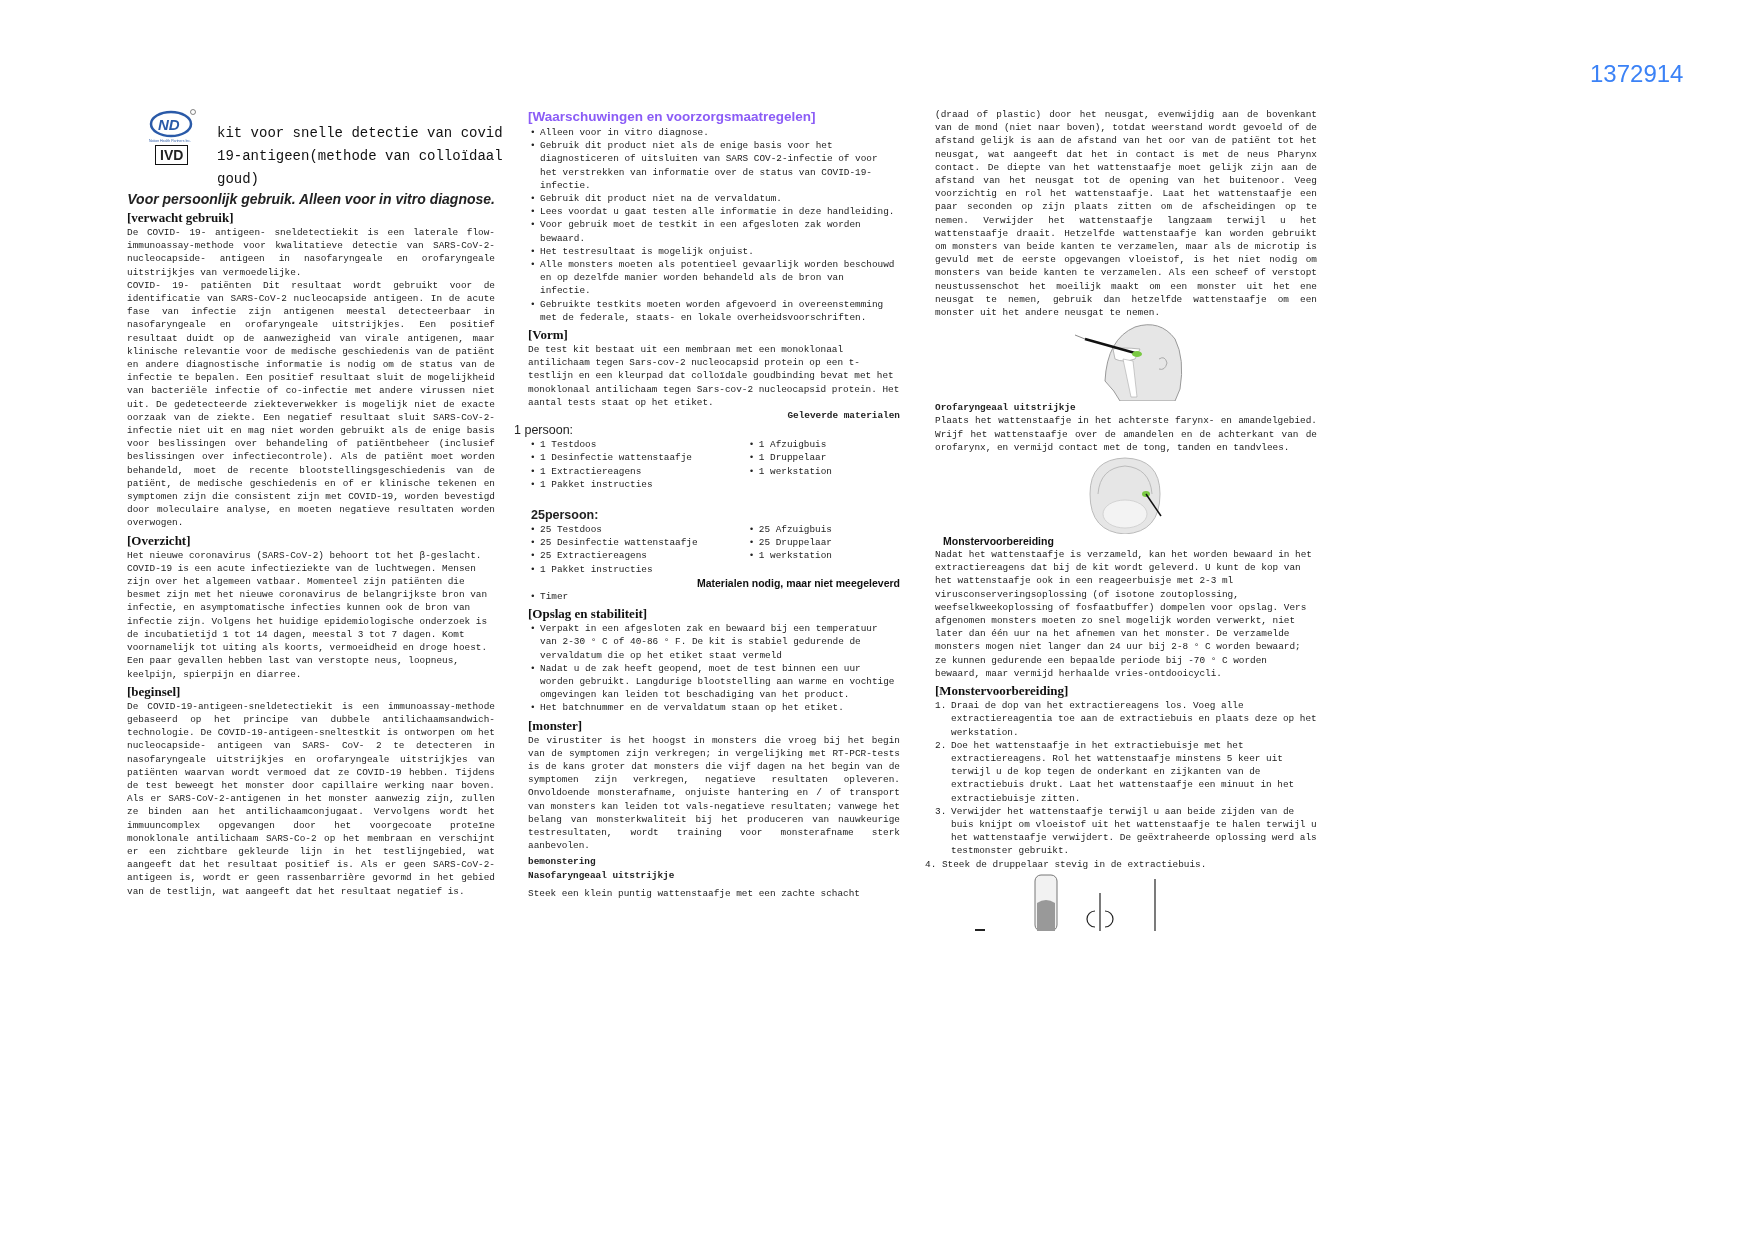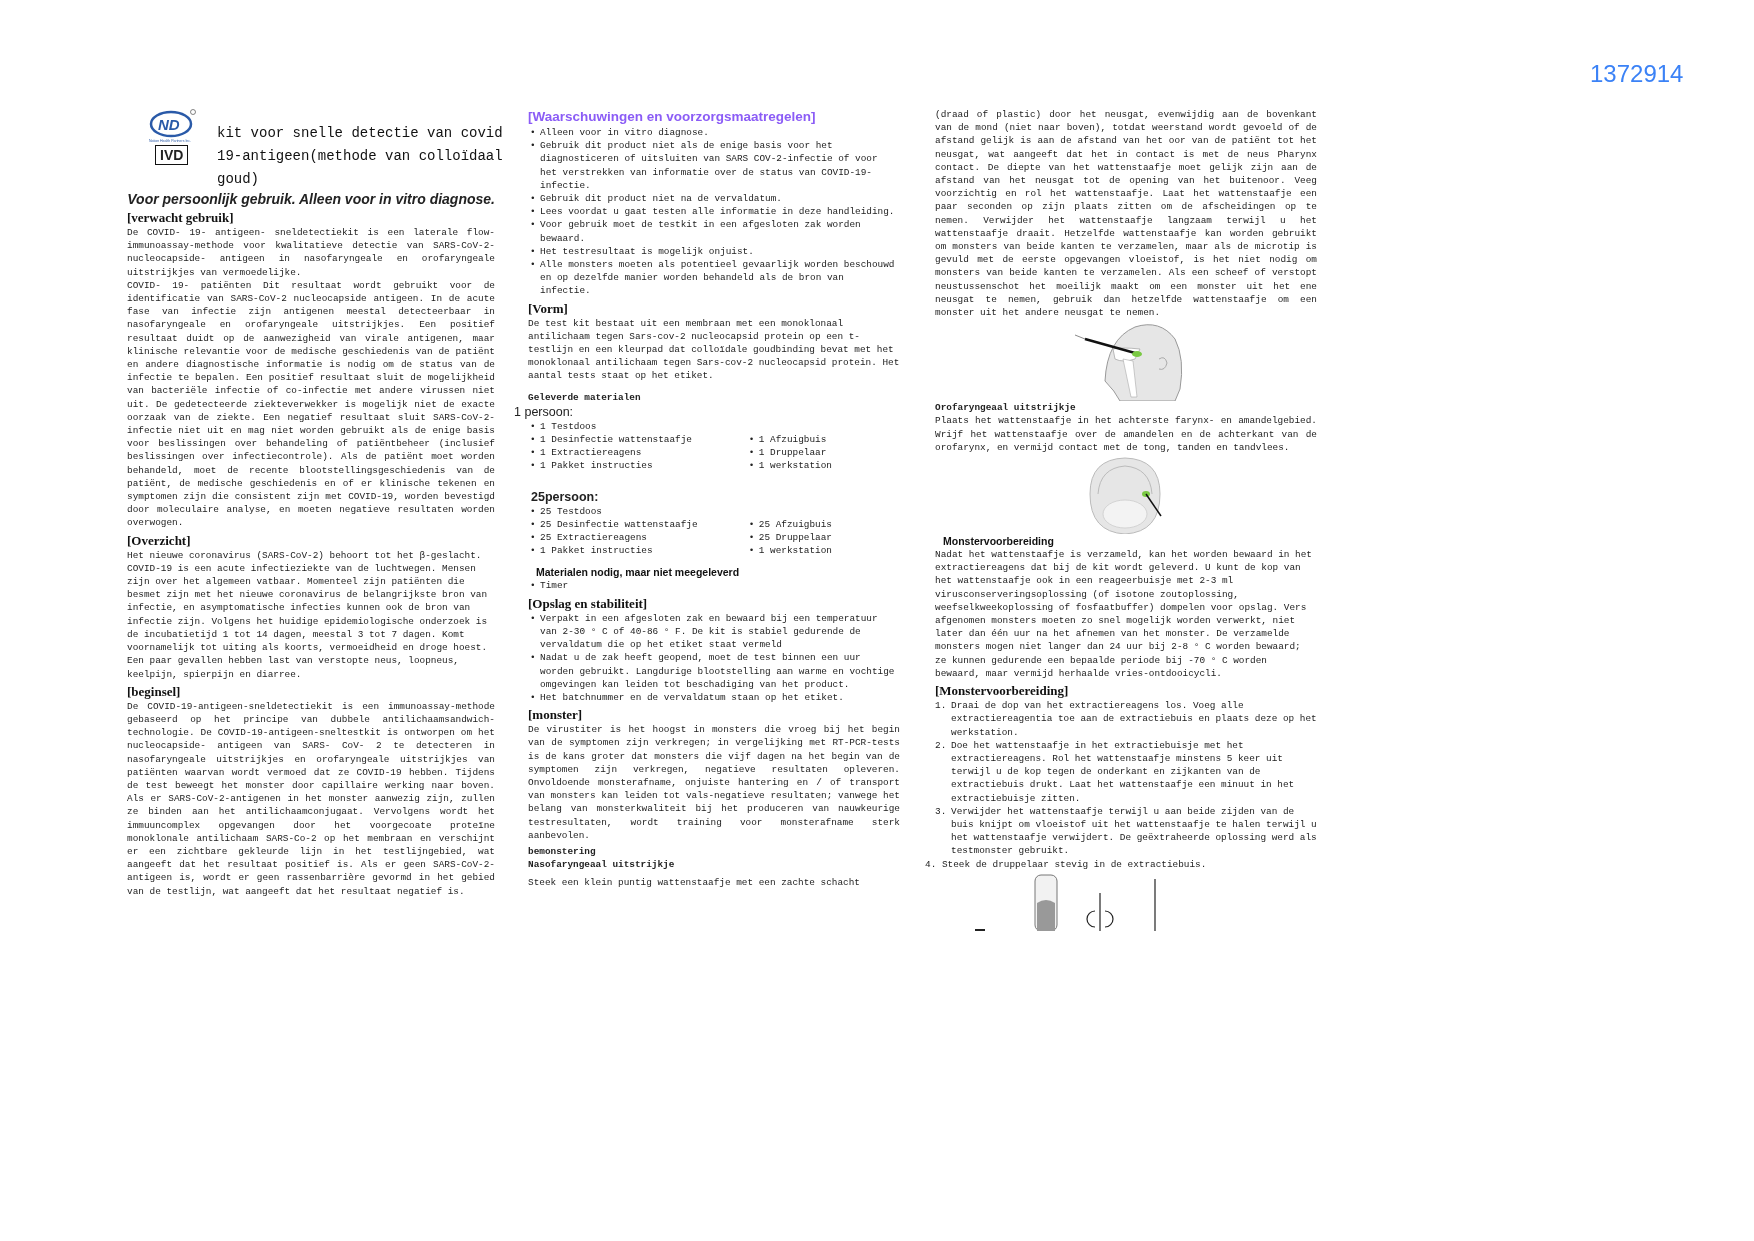--- a/index.html
+++ b/index.html
@@ -7,31 +7,31 @@
   .docnum { position:absolute; left:1590px; top:60px; font-family:"Liberation Sans", sans-serif; font-size:24px; color:#3b82f6; }
   .col { position:absolute; top:108px; font-family:"Liberation Mono", monospace; font-size:9.4px; line-height:13.2px; color:#222; }
   .col1 { left:127px; width:368px; }
   .col2 { left:528px; width:372px; }
   .col3 { left:935px; width:382px; }
   .j { text-align:justify; }
   .b { font-weight:bold; }
   .h { font-family:"Liberation Serif", serif; font-size:13px; font-weight:bold; line-height:17px; margin-top:2px; color:#111; }
   .hs { font-family:"Liberation Sans", sans-serif; font-size:13.5px; font-weight:bold; line-height:18px; color:#8b5cf6; }
   .hsm { font-family:"Liberation Sans", sans-serif; font-size:10.5px; font-weight:bold; line-height:14px; color:#111;padding-left:8px; }
-  .center { text-align:left;margin-top:8px; }
+  .center { text-align:right; }
   ul.bl { list-style:none; margin:0; padding:0; }
   ul.bl li { padding-left:12px; position:relative; }
   ul.bl li::before { content:"•"; position:absolute; left:2px; }
   .header { position:relative; height:84px; }
   .logo { position:absolute; left:22px; top:0; width:48px; height:34px; }
   .logo-sub { position:absolute; left:22px; top:27px; font-size:3.5px; color:#2a5aa8; font-family:"Liberation Sans", sans-serif; }
   .ivd { position:absolute; left:28px; top:37px; border:1.5px solid #111; padding:0 4px; font-family:"Liberation Sans", sans-serif; font-weight:bold; font-size:14px; line-height:18px;text-align:right; }
   .title { position:absolute; left:90px; top:14px; width:290px; font-family:"Liberation Mono", monospace; font-size:14px; line-height:23px; color:#111; }
   .ital { font-style:italic; font-weight:bold; font-family:Liberation Sans, sans-serif; font-size:14px; line-height:15px;text-align:right; }
-  .twocol { display:flex;align-items:flex-end; }
+  .twocol { display:flex; }
   .twocol > div { flex:1; }
   .persoon { font-family:"Liberation Sans", sans-serif; font-size:12.5px; line-height:16px; margin-left:-14px; }
   .persoon2 { font-family:"Liberation Sans", sans-serif; font-size:12.5px; line-height:16px; font-weight:bold; margin-left:3px; }
   .fig { display:block; }
   .ol { margin:0; padding:0; list-style:none; }
   .ol li { padding-left:16px; position:relative; }
   .ol li .n { position:absolute; left:0; }
   .spacer { height:6px; }
 </style>
 </head>
@@ -67,20 +67,21 @@
 <div class="col col2">
   <div class="hs">[Waarschuwingen en voorzorgsmaatregelen]</div>
   <ul class="bl">
     <li>Alleen voor in vitro diagnose.</li>
     <li>Gebruik dit product niet als de enige basis voor het diagnosticeren of uitsluiten van SARS COV-2-infectie of voor het verstrekken van informatie over de status van COVID-19-infectie.</li>
     <li>Gebruik dit product niet na de vervaldatum.</li>
     <li>Lees voordat u gaat testen alle informatie in deze handleiding.</li>
     <li>Voor gebruik moet de testkit in een afgesloten zak worden bewaard.</li>
     <li>Het testresultaat is mogelijk onjuist.</li>
     <li>Alle monsters moeten als potentieel gevaarlijk worden beschouwd en op dezelfde manier worden behandeld als de bron van infectie.</li>
+    <li>Gebruikte testkits moeten worden afgevoerd in overeenstemming met de federale, staats- en lokale overheidsvoorschriften.</li>
   </ul>
   <div class="h">[Vorm]</div>
   <div>De test kit bestaat uit een membraan met een monoklonaal antilichaam tegen Sars-cov-2 nucleocapsid protein op een t-testlijn en een kleurpad dat colloïdale goudbinding bevat met het monoklonaal antilichaam tegen Sars-cov-2 nucleocapsid protein. Het aantal tests staat op het etiket.</div>
   <div class="b center">Geleverde materialen</div>
   <div class="persoon">1 persoon:</div>
   <div class="twocol">
     <div>
       <ul class="bl">
         <li>1 Testdoos</li>
         <li>1 Desinfectie wattenstaafje</li>

